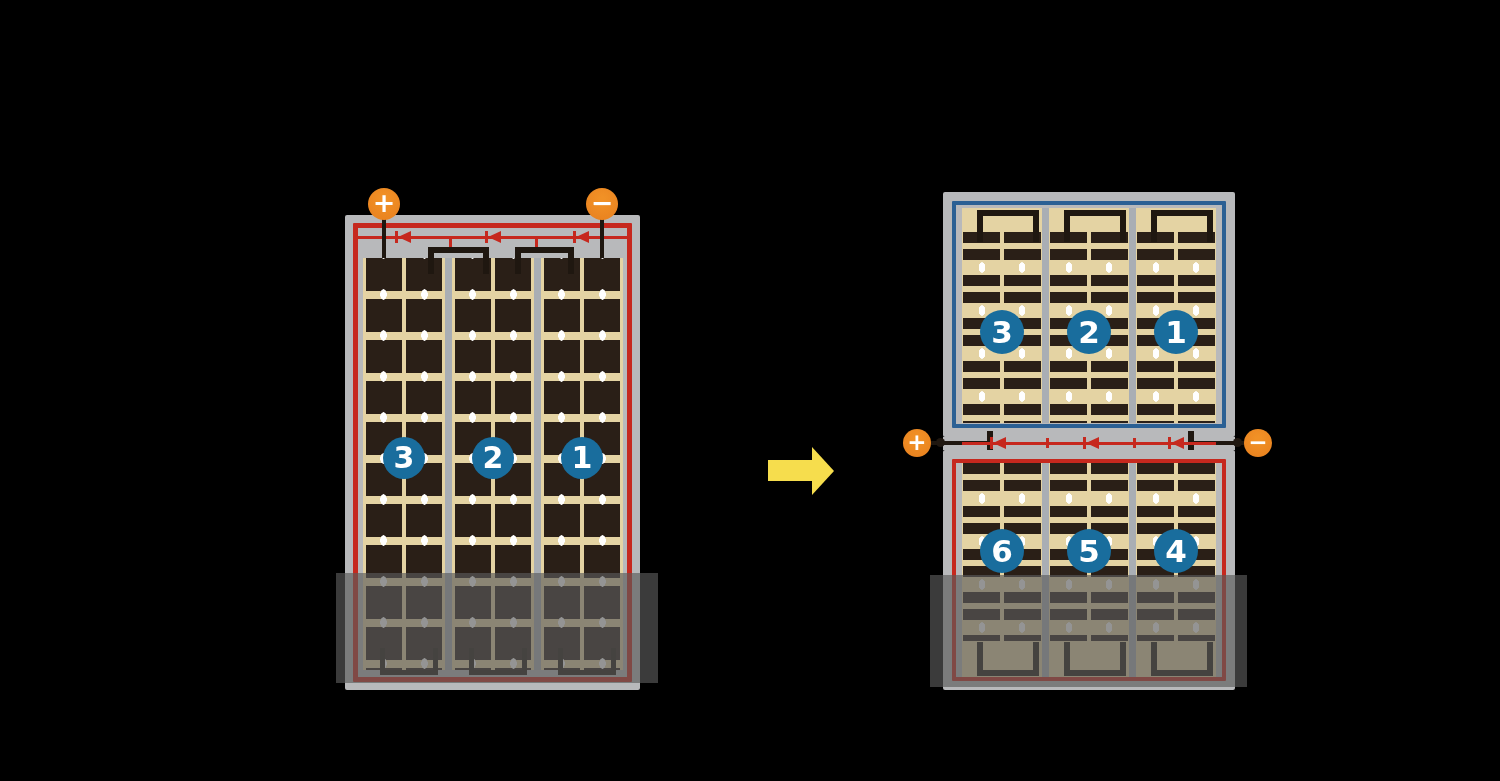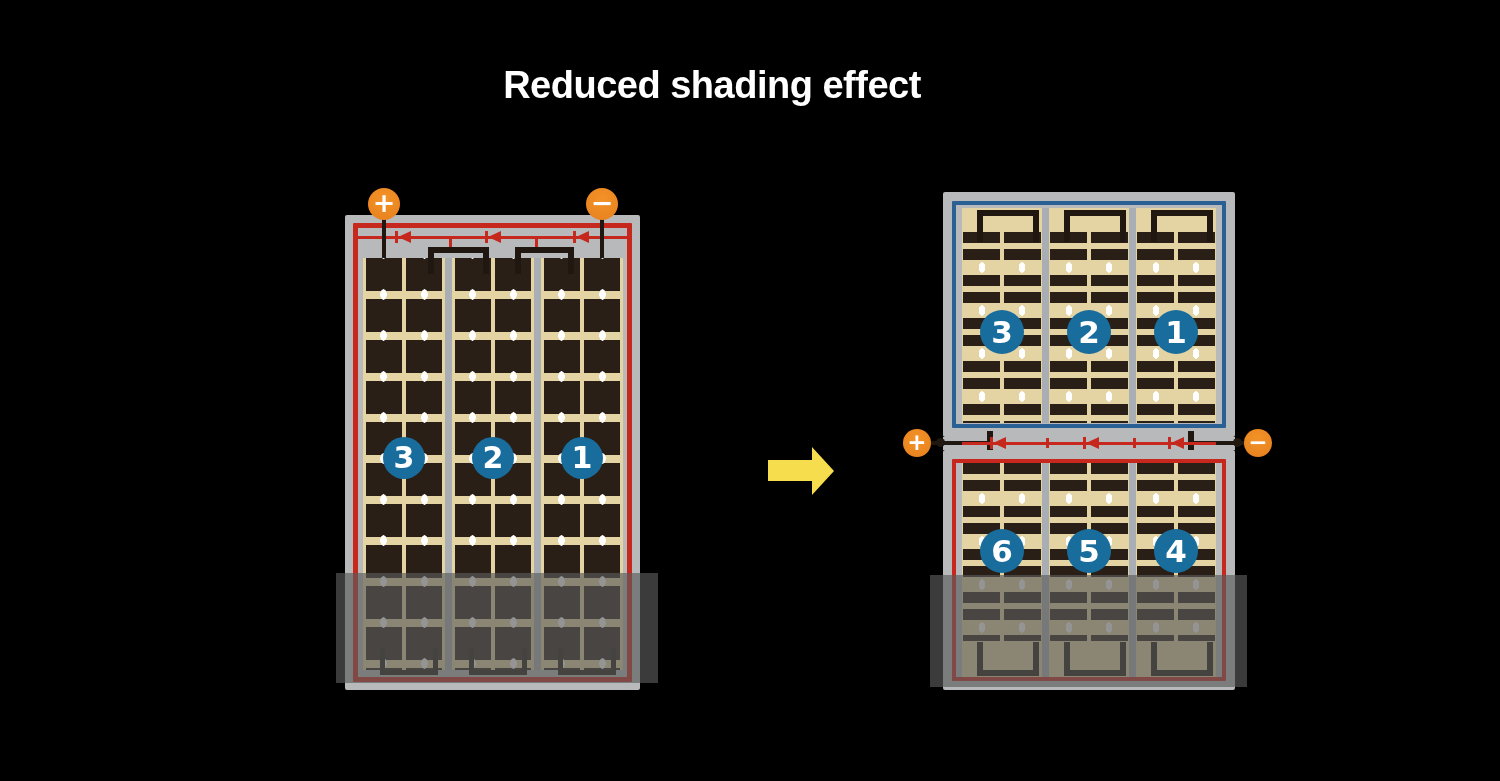--- a/index.html
+++ b/index.html
@@ -88,21 +88,20 @@
   .arrow-rect{position:absolute;left:768px;top:460px;width:44px;height:21px;background:var(--arrow);}
   .arrow-tip{position:absolute;left:812px;top:447px;width:0;height:0;
              border-top:24px solid transparent;border-bottom:24px solid transparent;
              border-left:22px solid var(--arrow);}
 </style>
 </head>
 <body>
 
 <div class="stage">
 
-  <h1 class="title">Reduced shading effect</h1>
 
   <div class="panel" style="left:345px;top:215px;width:295px;height:475px;">
     <div class="borderbox" style="left:8px;top:8px;right:8px;bottom:8px;border:5px solid var(--series-red);"></div>
 
     <div class="busline" style="left:13px;top:21px;width:269px;"></div>
     <div class="diode" style="left:50px;top:16px;">
         <i class="db"></i>
         <i class="dt"></i>
       </div>
     <div class="diode" style="left:140px;top:16px;">

